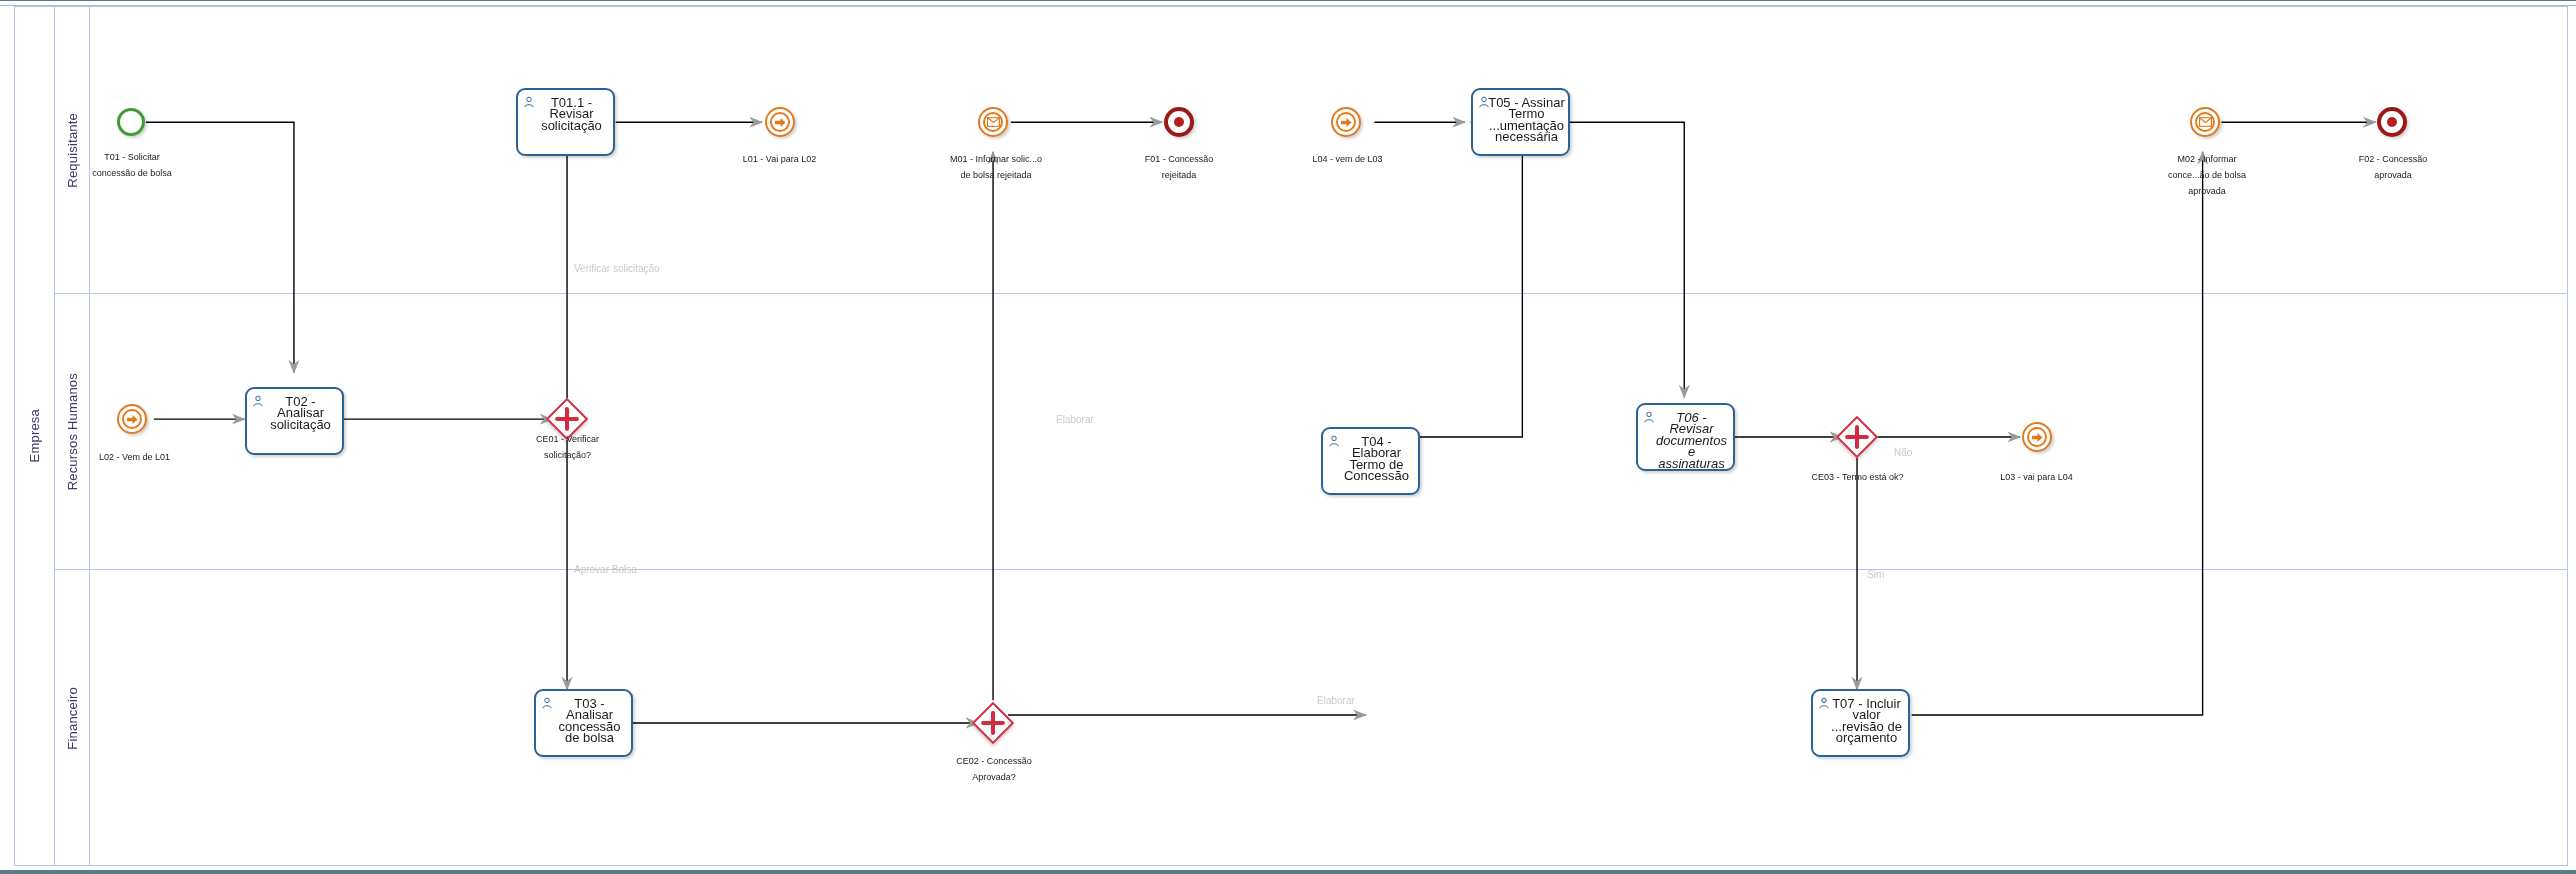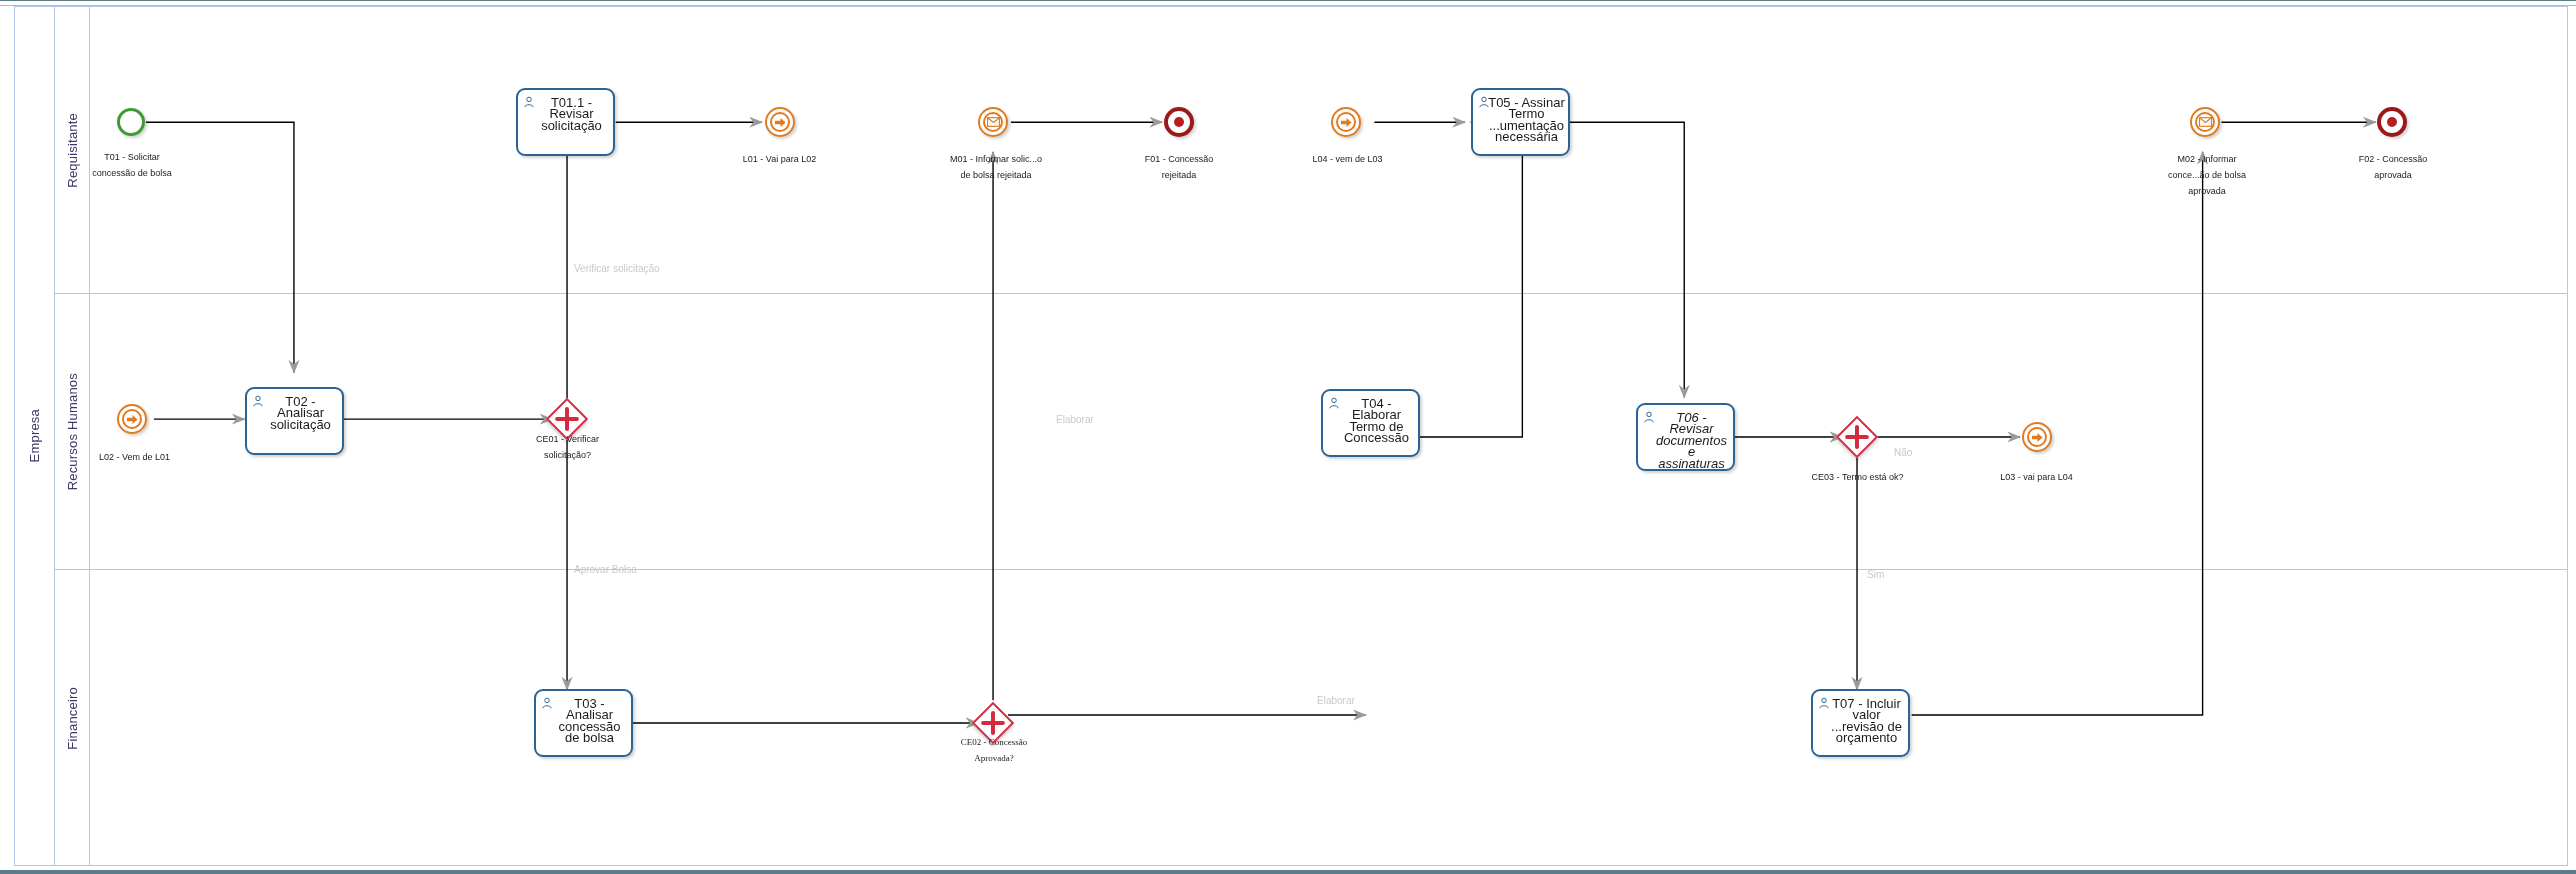--- a/index.html
+++ b/index.html
@@ -345,21 +345,21 @@
 solicitação</span>
   </div>
 
   <div class="gw" style="left:552px; top:404px;"></div>
   <svg class="gw-x" style="left:548px; top:400px;" viewBox="0 0 38 38">
     <path d="M12,12 L26,26 M26,12 L12,26" stroke="#d32a3f" stroke-width="4" stroke-linecap="round"></path>
   </svg>
   <span class="elabel" style="left:497px; top:431px; width:141px;">CE01 - Verificar
 solicitação?</span>
 
-  <div class="task" style="left:1321px; top:389px;">
+  <div class="task" style="left:1321px; top:427px;">
     <svg class="user-icon" viewBox="0 0 16 16">
       <circle cx="8" cy="4.5" r="3" fill="none" stroke="#2a6496" stroke-width="1.3"></circle>
       <path d="M2.5,15 C2.5,10.5 13.5,10.5 13.5,15" fill="none" stroke="#2a6496" stroke-width="1.3"></path>
     </svg>
     <span class="task-text" style="padding-left:12px;">T04 - Elaborar
 Termo de
 Concessão</span>
   </div>
 
   <div class="task" style="left:1636px; top:403px;">
@@ -393,21 +393,21 @@
       <path d="M2.5,15 C2.5,10.5 13.5,10.5 13.5,15" fill="none" stroke="#2a6496" stroke-width="1.3"></path>
     </svg>
     <span class="task-text" style="padding-left:12px;">T03 - Analisar
 concessão de bolsa</span>
   </div>
 
   <div class="gw" style="left:978px; top:708px;"></div>
   <svg class="gw-x" style="left:974px; top:704px;" viewBox="0 0 38 38">
     <path d="M12,12 L26,26 M26,12 L12,26" stroke="#d32a3f" stroke-width="4" stroke-linecap="round"></path>
   </svg>
-  <span class="elabel" style="left:922px; top:734px; width:144px;font-family:Liberation Serif, serif;">CE02 - Concessão
+  <span class="elabel" style="left:922px; top:753px; width:144px;">CE02 - Concessão
 Aprovada?</span>
 
   <div class="task" style="left:1811px; top:689px;">
     <svg class="user-icon" viewBox="0 0 16 16">
       <circle cx="8" cy="4.5" r="3" fill="none" stroke="#2a6496" stroke-width="1.3"></circle>
       <path d="M2.5,15 C2.5,10.5 13.5,10.5 13.5,15" fill="none" stroke="#2a6496" stroke-width="1.3"></path>
     </svg>
     <span class="task-text" style="padding-left:12px;">T07 - Incluir
 valor ...revisão de
 orçamento</span>

